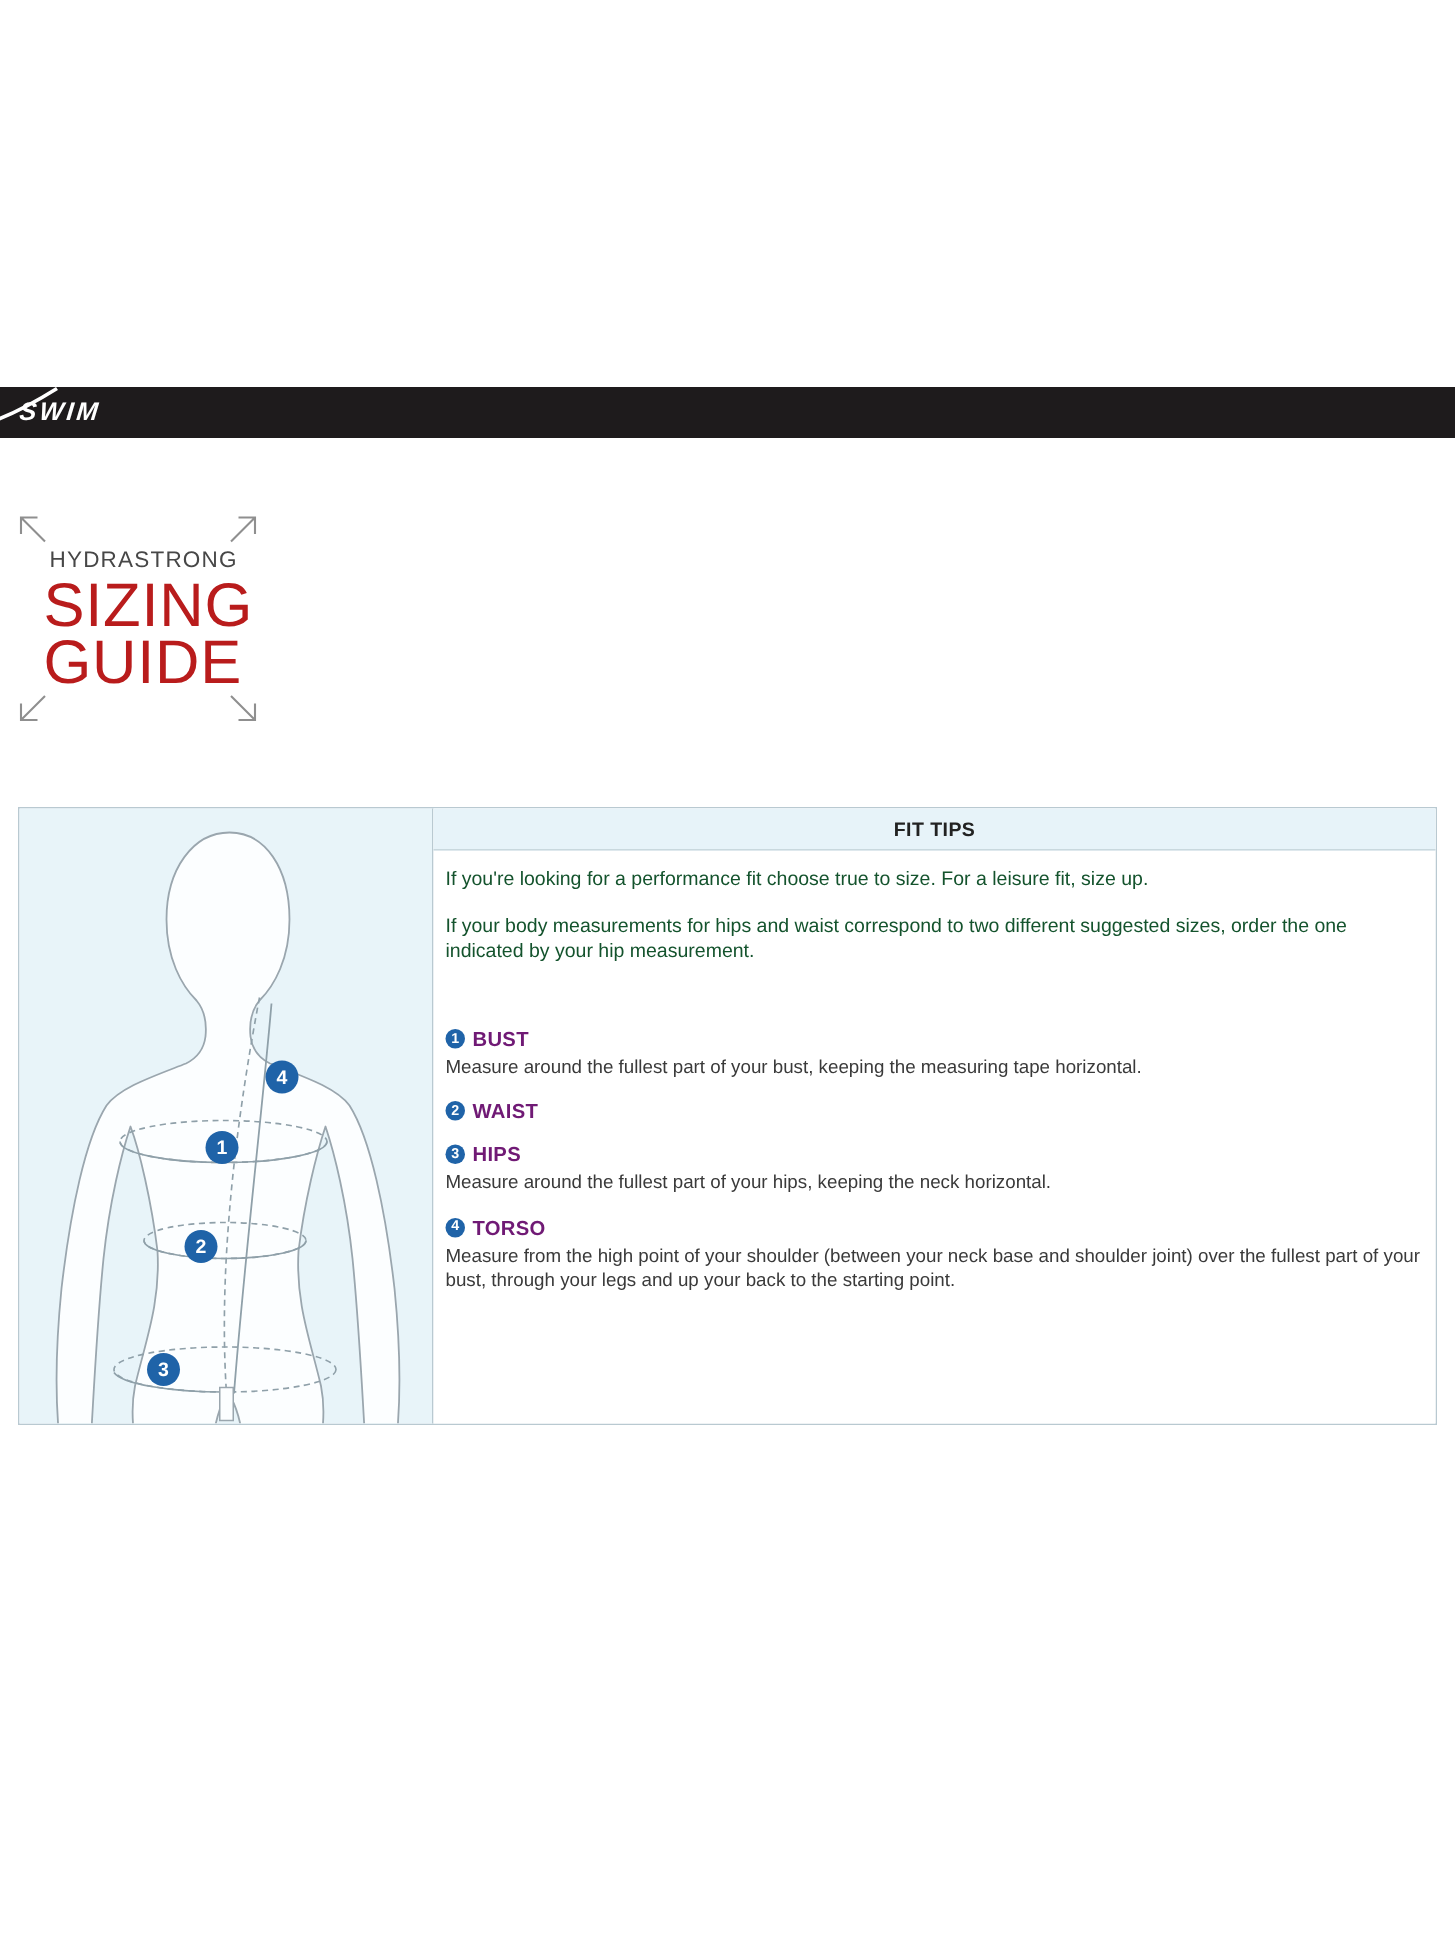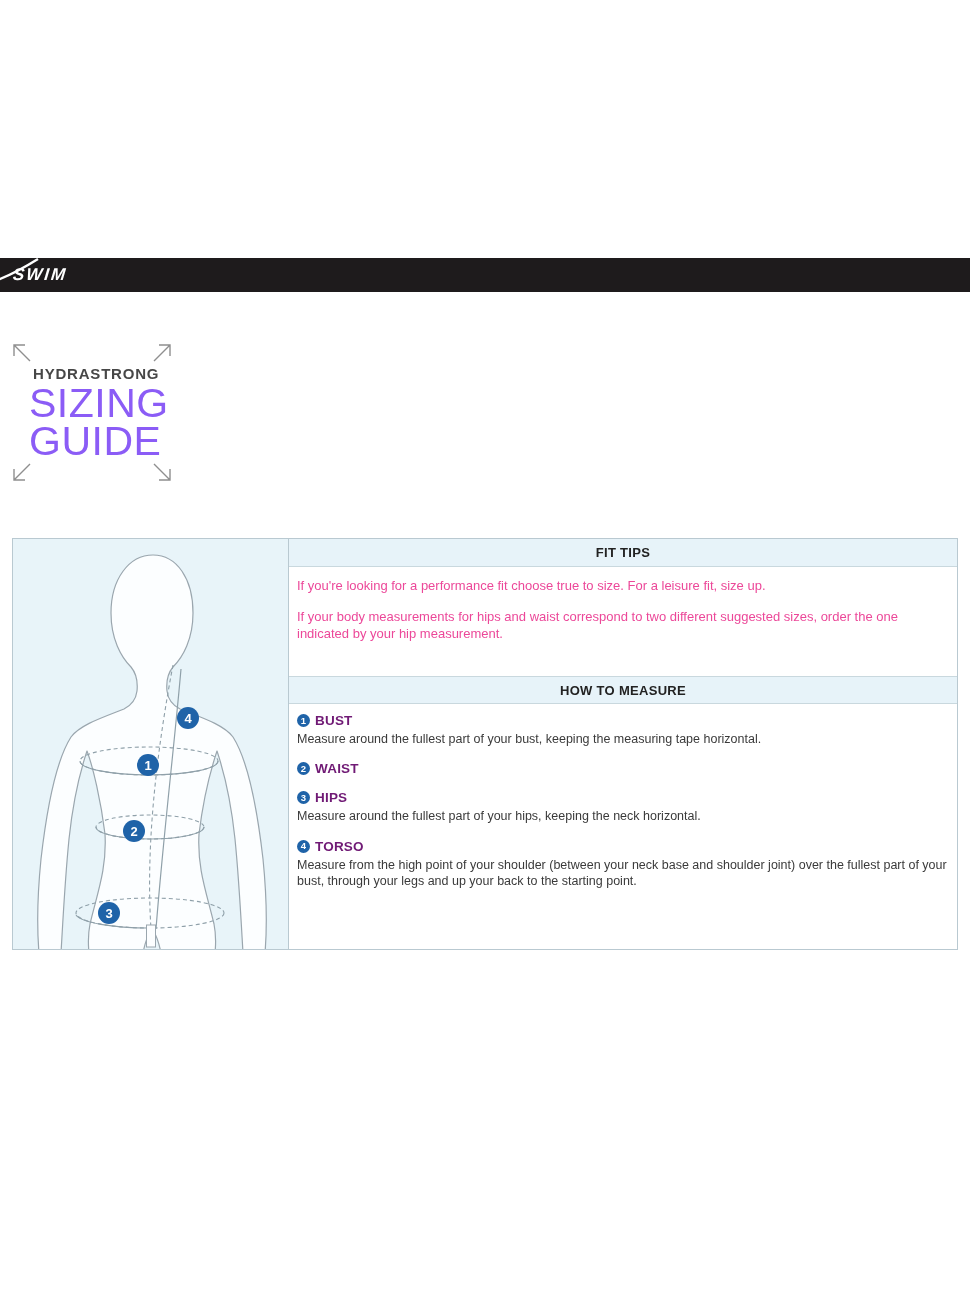--- a/index.html
+++ b/index.html
@@ -32,25 +32,25 @@
   }
 
   
   .title-block {
     position: absolute; left: 8px; top: 340px;
     width: 170px; height: 148px;
   }
   .corner-arrows { position: absolute; left: 0; top: 0; }
   .brand {
     position: absolute; left: 25px; top: 25px;
-    font-size: 15px; color: #474747; letter-spacing: 0.8px; font-weight: bold;
+    font-size: 15px; color: #474747; letter-spacing: 0.8px;
   }
   .big-title {
     position: absolute; left: 21px; top: 44px;
-    font-size: 41px; font-weight: 300; color: #8b5cf6;
+    font-size: 41px; font-weight: 300; color: #b91c1c;
     line-height: 0.93; letter-spacing: 0.5px;
   }
 
   
   .content-box {
     position: absolute; left: 12px; top: 538px;
     width: 946px; height: 412px;
     border: 1px solid #b9c9d1;
     display: flex;
     background: #ffffff;
@@ -71,21 +71,21 @@
     background: #e7f3f9;
     border-bottom: 1px solid #c9d8de;
     display: flex; align-items: center; justify-content: center;
     font-size: 13px; font-weight: bold; color: #222;
     letter-spacing: 0.3px;
   }
   .section-bar.measure { border-top: 1px solid #c9d8de; }
   .tips-body {
     flex: 0 0 109px; height: 109px;
     padding: 11px 9px 0 8px;
-    font-size: 13px; color: #ec4899; line-height: 1.3;
+    font-size: 13px; color: #14532d; line-height: 1.3;
   }
   .tips-body p { margin: 0 0 14px 0; }
   .measure-body {
     flex: 1 1 auto;
     padding: 9px 9px 0 8px;
   }
   .measure-item { margin-bottom: 14px; }
   .item-head {
     display: flex; align-items: center; gap: 5px;
     margin-bottom: 3px;
@@ -206,23 +206,20 @@
 
     <div class="section-bar">
       <span>FIT TIPS</span>
     </div>
 
     <div class="tips-body">
       <p>If you're looking for a performance fit choose true to size. For a leisure fit, size up.</p>
       <p>If your body measurements for hips and waist correspond to two different suggested sizes, order the one indicated by your hip measurement.</p>
     </div>
 
-    <div class="section-bar measure">
-      <span>HOW TO MEASURE</span>
-    </div>
 
     <div class="measure-body">
 
       <div class="measure-item">
         <div class="item-head">
           <span class="num-badge">1</span>
           <span class="item-label">BUST</span>
         </div>
         <p class="item-desc">Measure around the fullest part of your bust, keeping the measuring tape horizontal.</p>
       </div>

